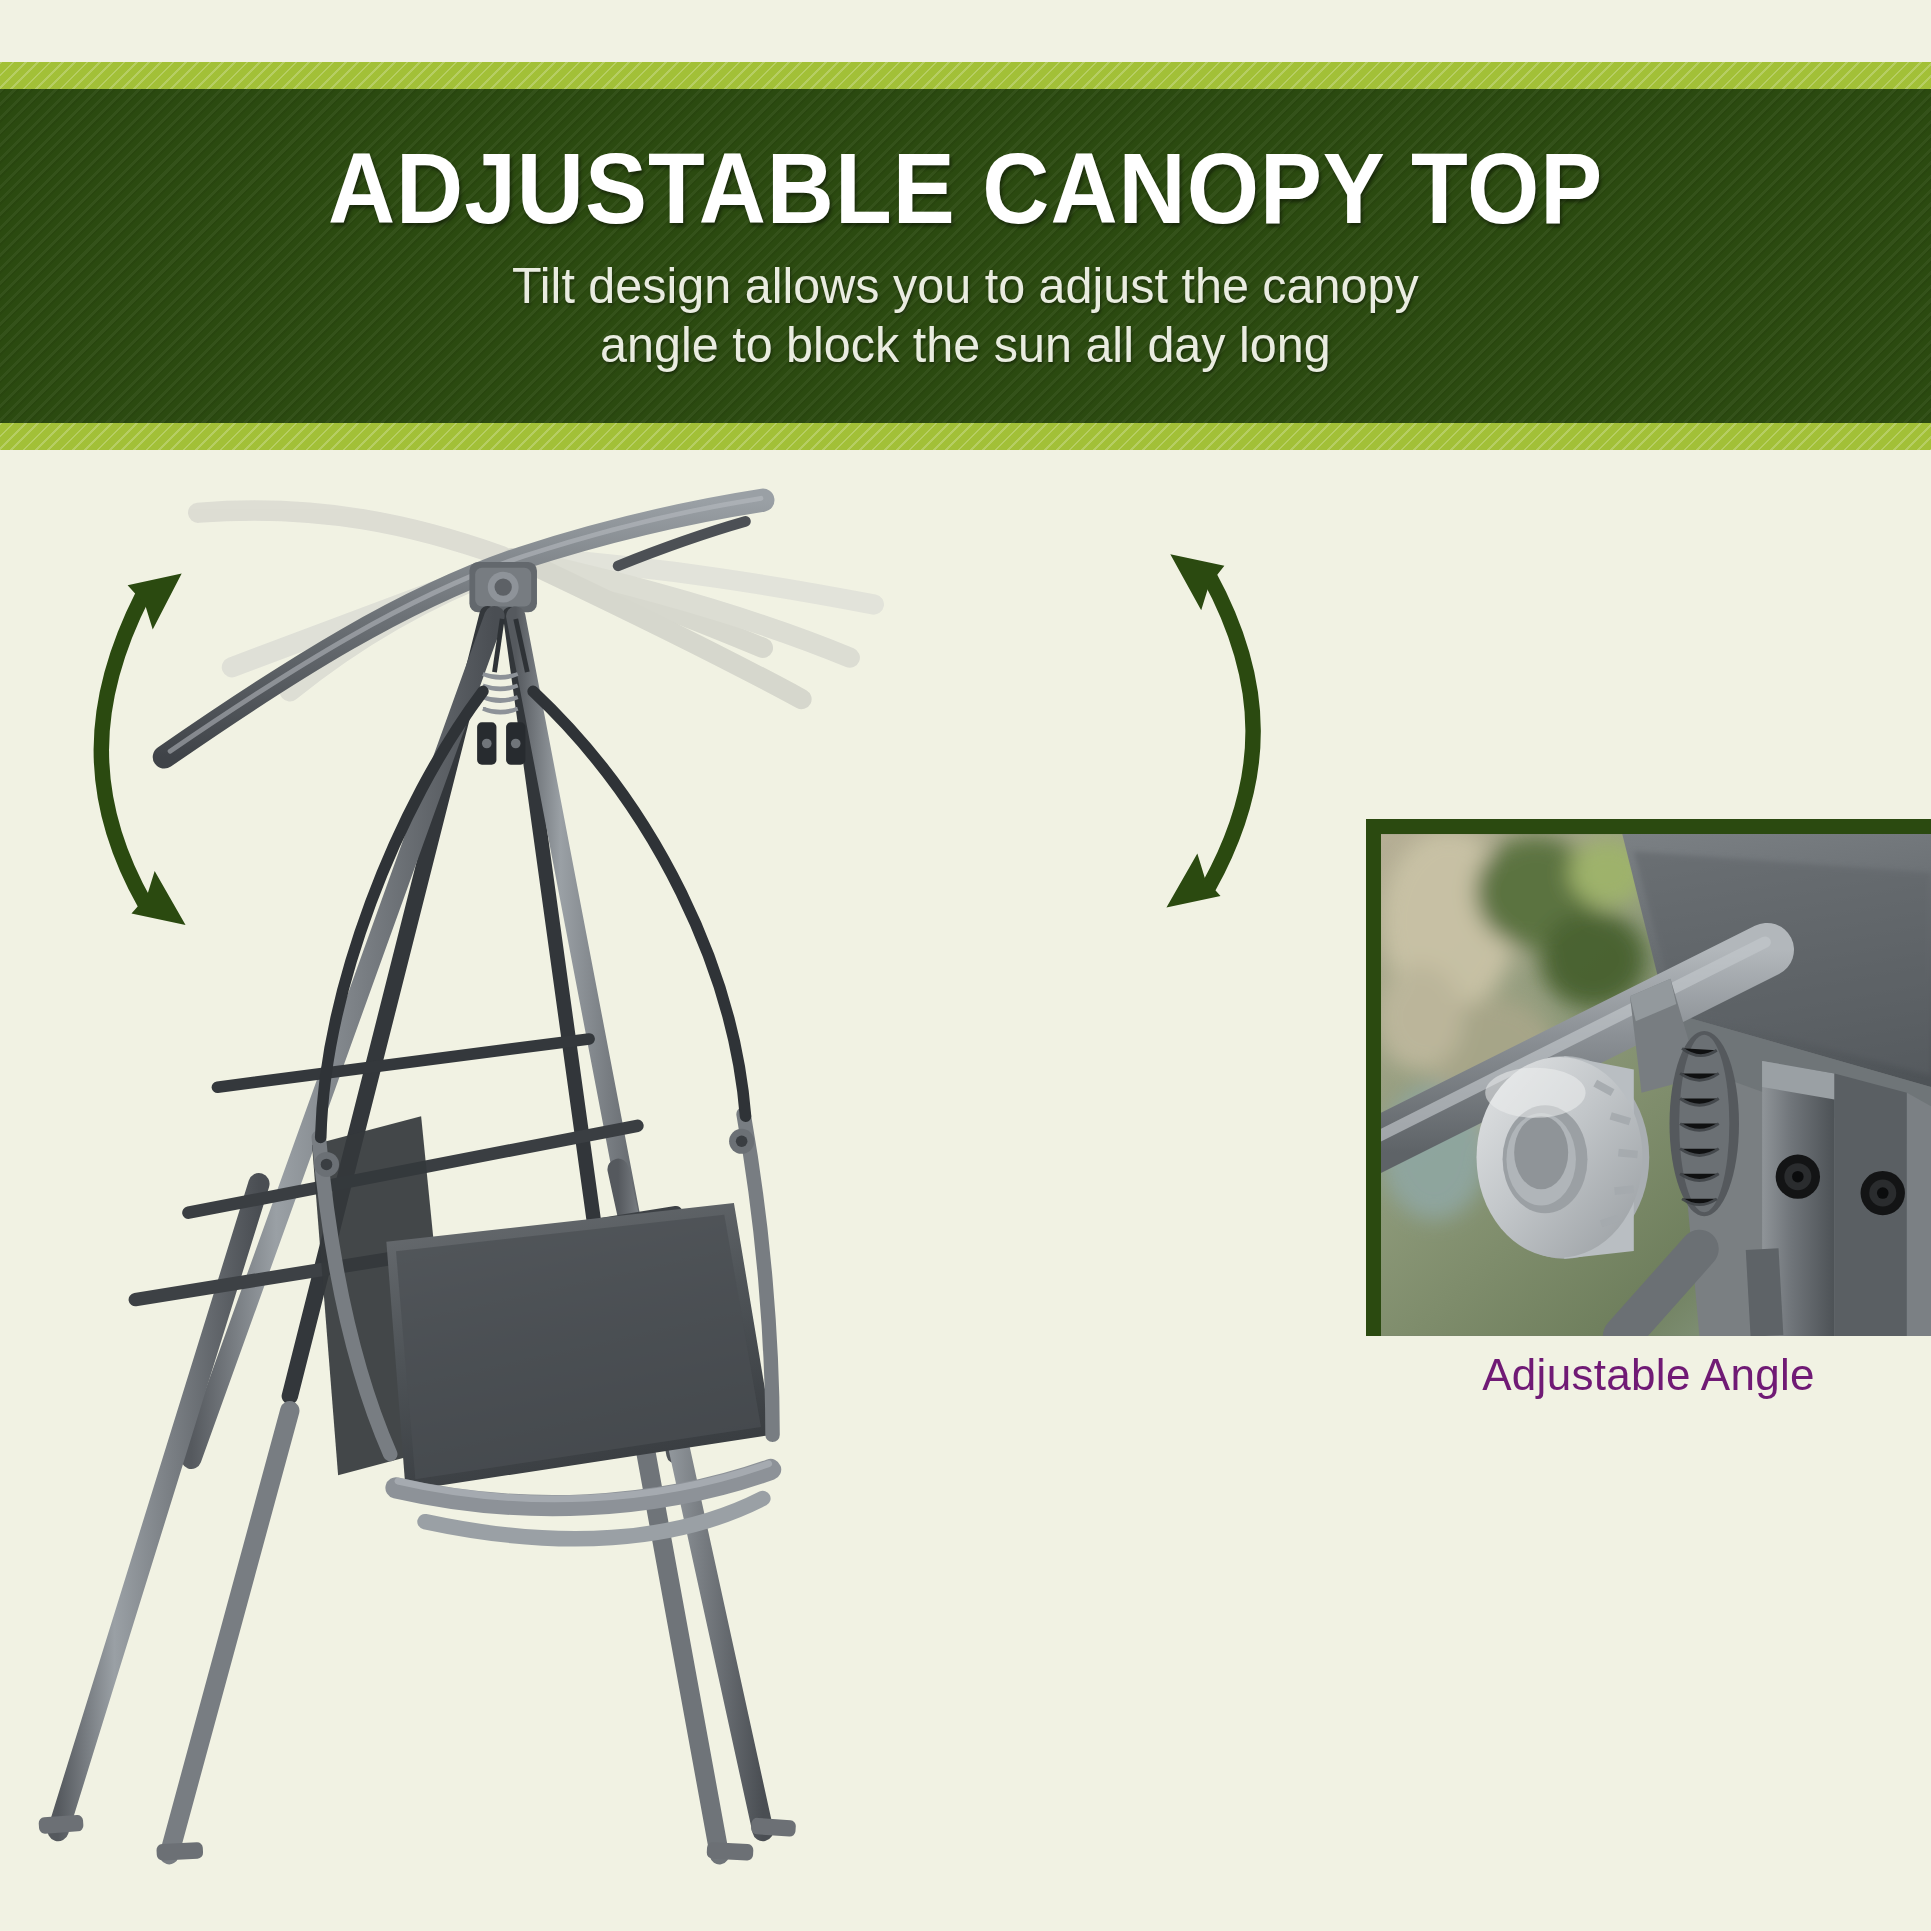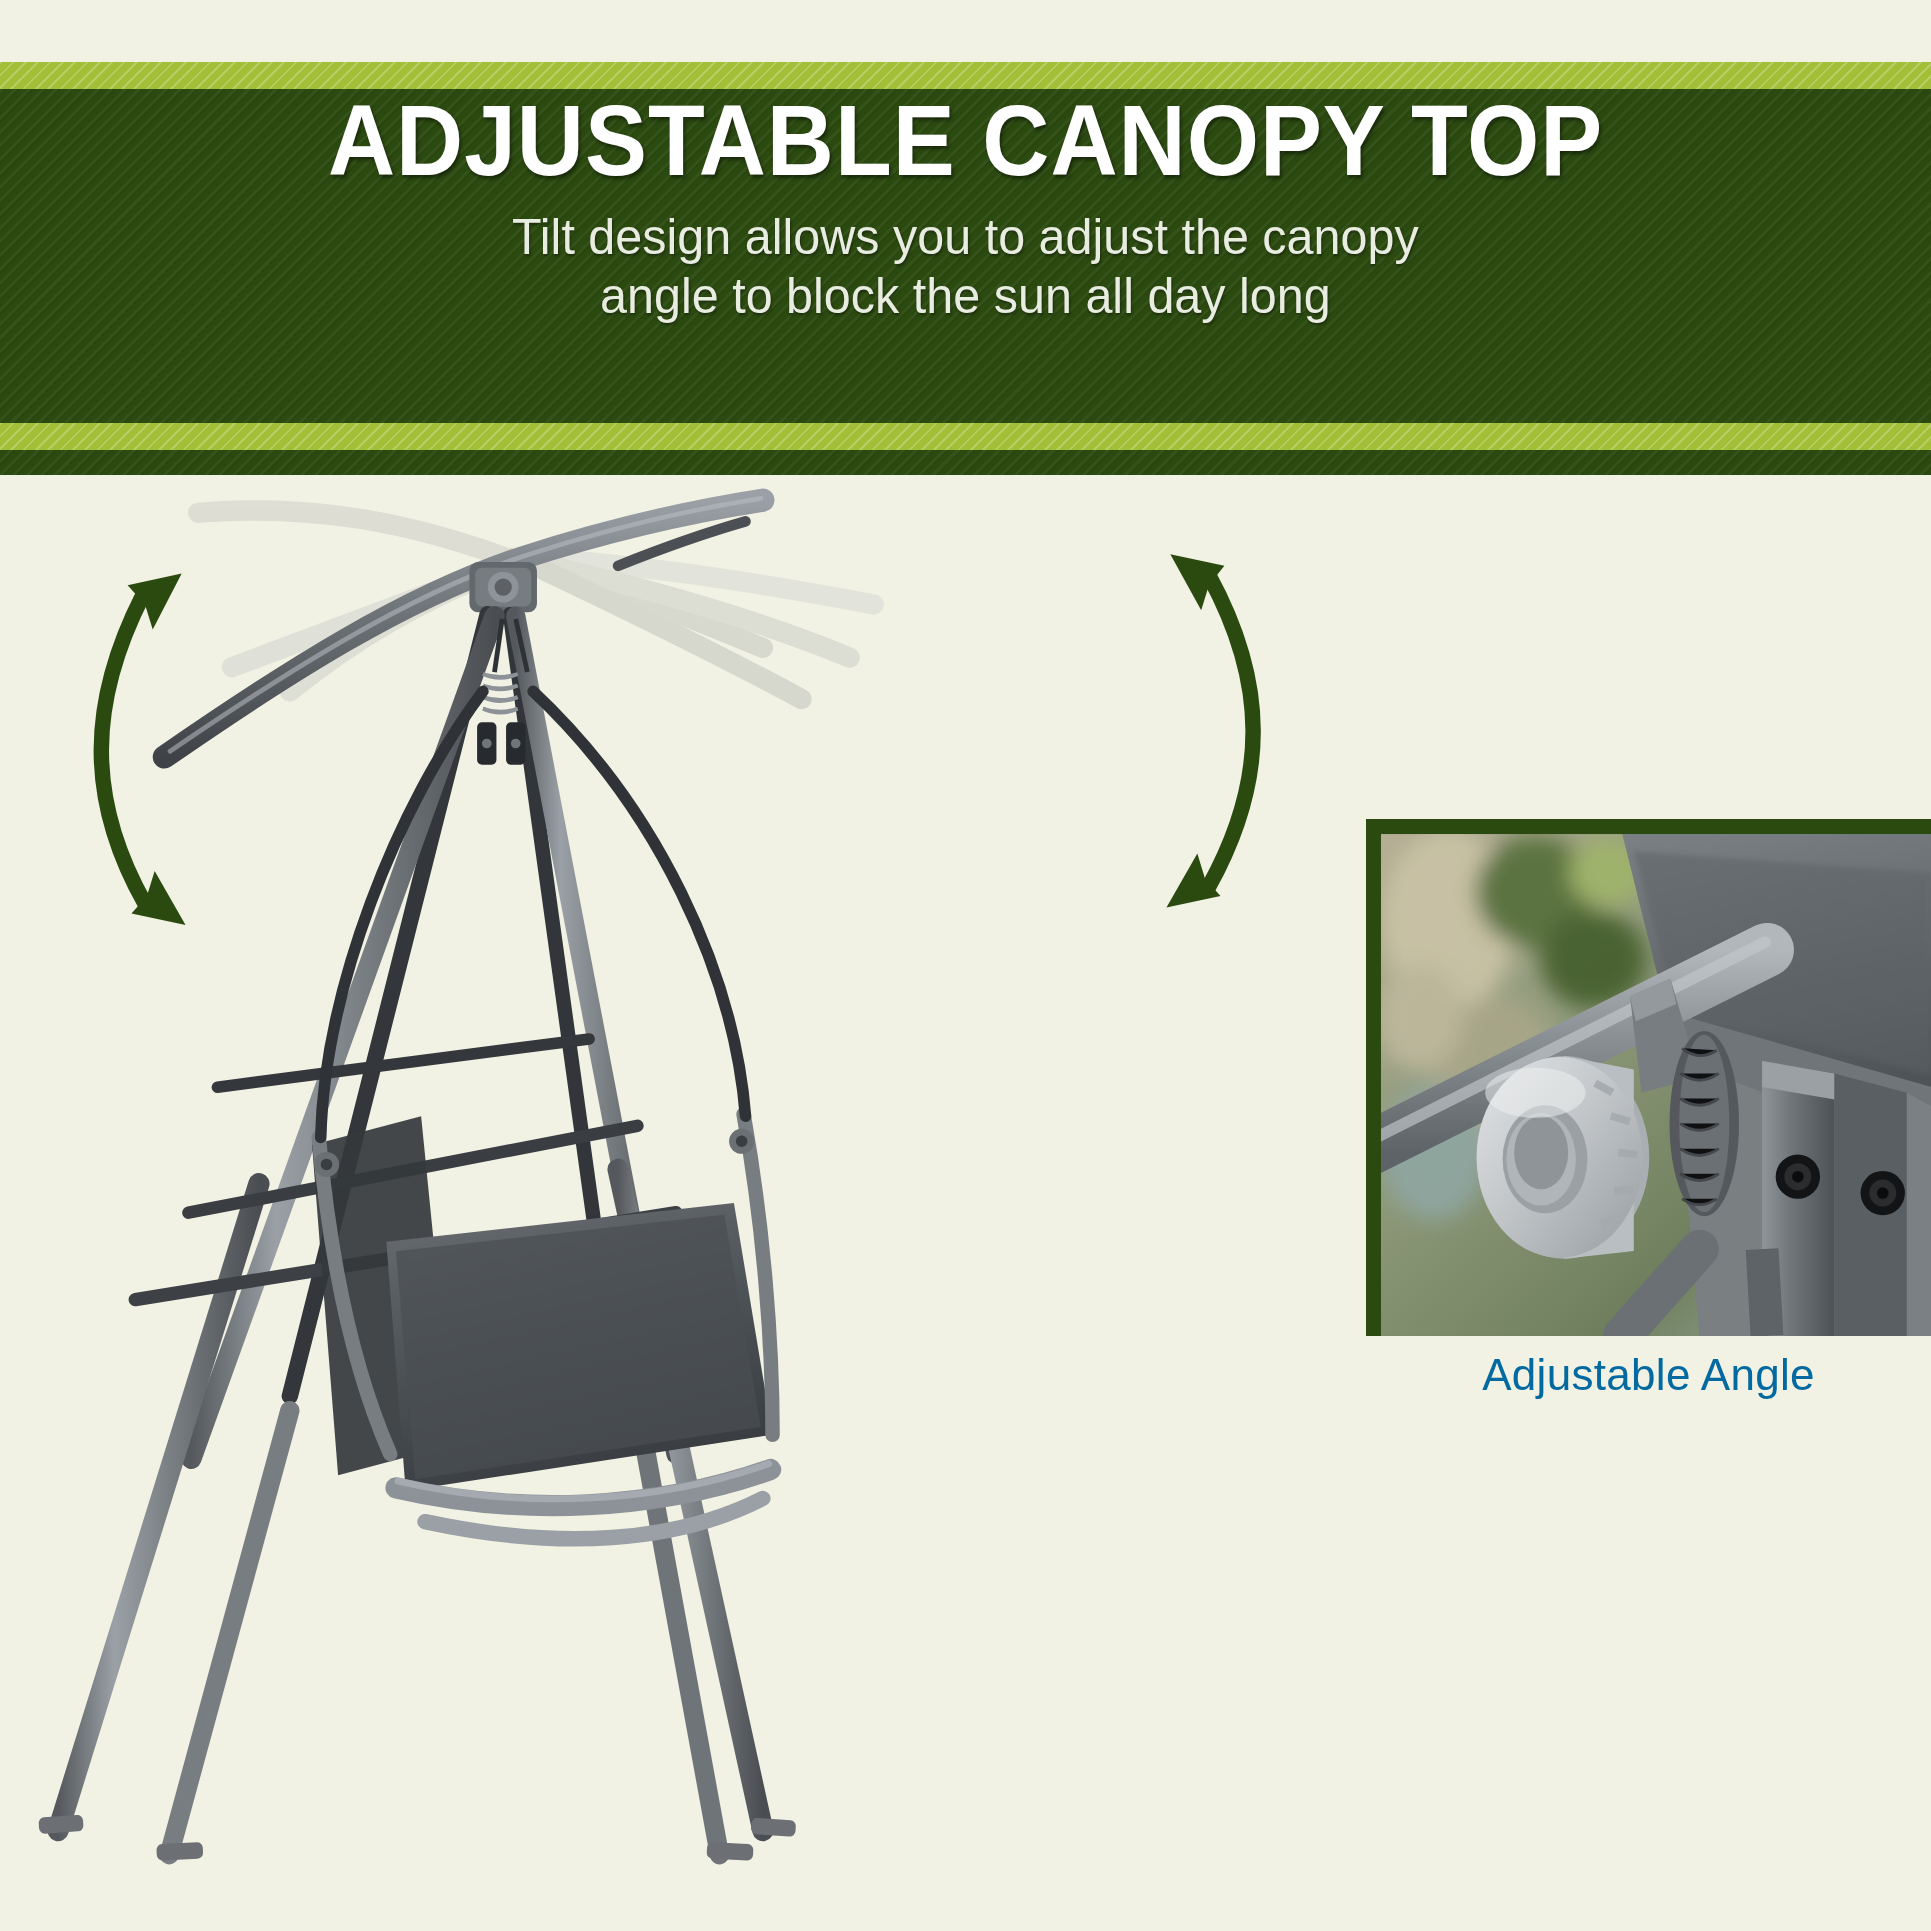--- a/index.html
+++ b/index.html
@@ -27,28 +27,28 @@
     position:absolute; left:0; width:1931px; height:27px;
     background:#a2c037;
     background-image:repeating-linear-gradient(135deg,
        rgba(255,255,255,.22) 0px, rgba(255,255,255,.22) 1.9px,
        rgba(0,0,0,0) 1.9px, rgba(0,0,0,0) 8.7px);
   }
   .banner-accent.top{ top:0; }
   .banner-accent.bottom{ bottom:0; }
   .banner-body{
     position:absolute; left:0; top:27px;
-    width:1931px; height:386px;
+    width:1931px; height:334px;
     background:#2b4a10;
     background-image:repeating-linear-gradient(135deg,
        rgba(255,255,255,.045) 0px, rgba(255,255,255,.045) 2.9px,
        rgba(0,0,0,.05) 2.9px, rgba(0,0,0,.05) 4.8px,
        rgba(0,0,0,0) 4.8px, rgba(0,0,0,0) 9.7px);
     display:flex; flex-direction:column;
-    align-items:center; justify-content:flex-start;
+    align-items:center; justify-content:center;
   }
   .banner-title{
     font-family:"Liberation Sans", sans-serif;
     font-weight:bold;
     font-size:100px;
     line-height:1.02;
     letter-spacing:1px;
     color:#ffffff;
     text-shadow:1.9px 2.9px 3.9px rgba(0,0,0,.45);
     transform:scaleX(.93);
@@ -92,21 +92,21 @@
   .inset-photo svg{ position:absolute; left:0; top:0; }
 
   .inset-caption{
     position:absolute;
     left:1366px; top:1350px;
     width:565px;
     text-align:center;
     font-family:"Liberation Sans", sans-serif;
     font-weight:300;
     font-size:44px;
-    color:#0369a1;
+    color:#701a75;
     letter-spacing:0.3px;
   }
 </style>
 </head>
 <body>
 
 <div id="stage">
 
   <div class="banner">
     <div class="banner-accent top"></div>

